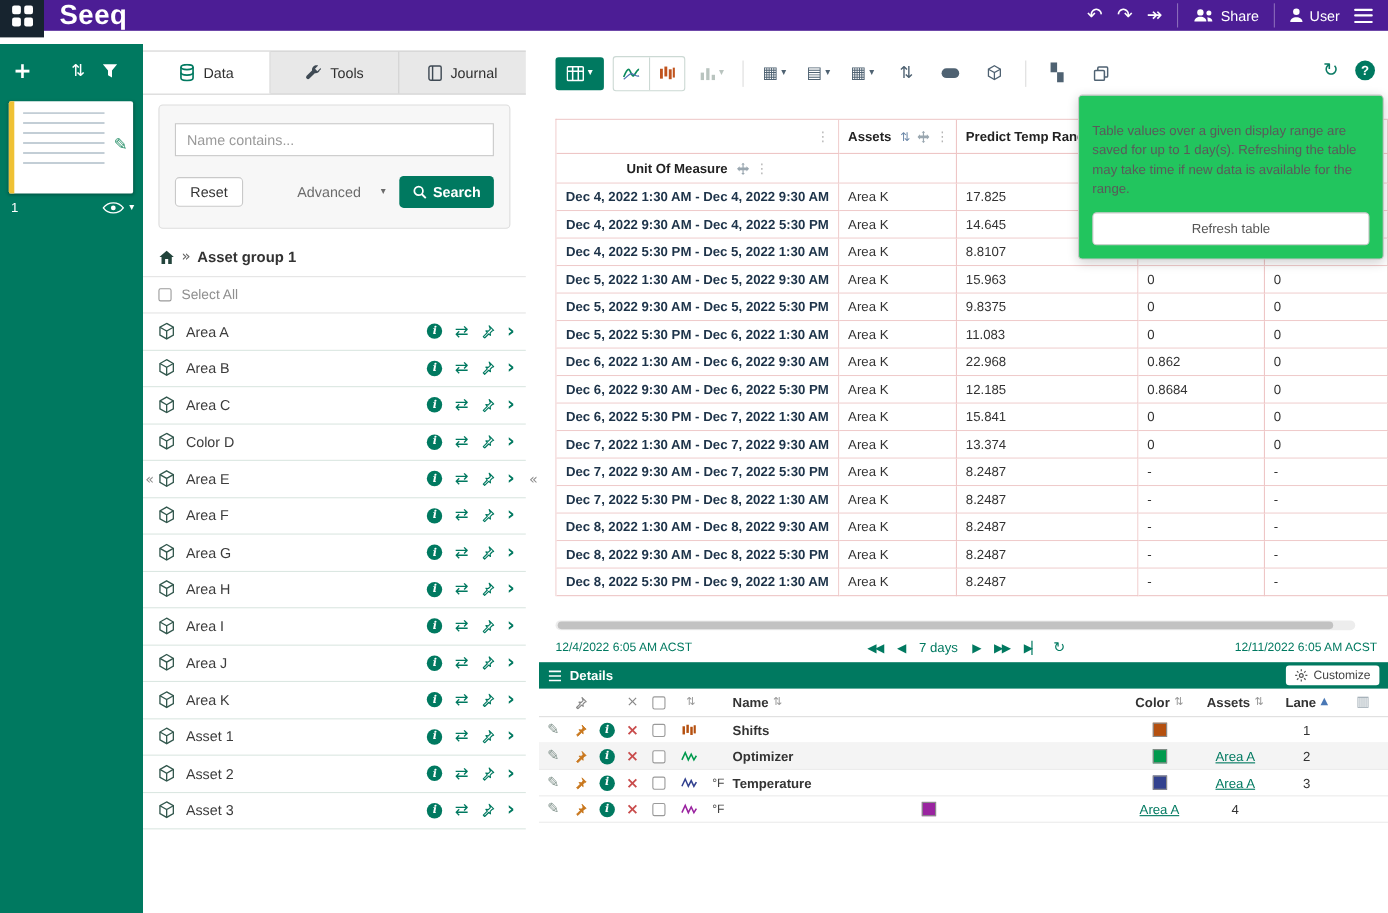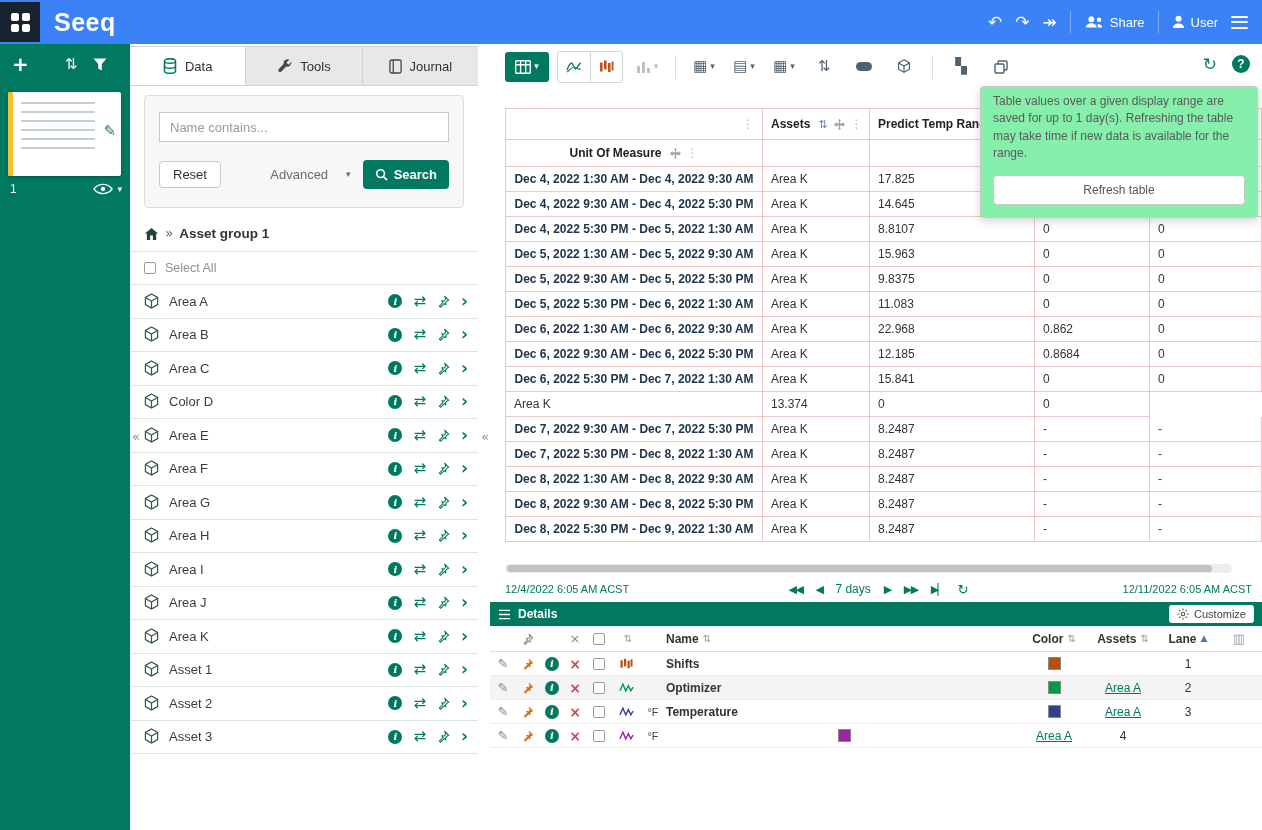--- a/index.html
+++ b/index.html
@@ -1,21 +1,21 @@
 <!DOCTYPE html>
 <html><head>
 <meta charset="utf-8">
 <style>
   * { margin:0; padding:0; box-sizing:border-box; }
   body { font-family:"Liberation Sans", sans-serif; background:#fff; }
   .uicon { font-family:"DejaVu Sans", sans-serif; line-height:1; }
   .app { position:relative; width:1262px; height:830px; overflow:hidden; background:#fff; }
 
   
-  .topbar { position:absolute; left:0; top:0; right:0; height:44px; background:#3b82f6; display:flex; align-items:center; z-index:30; }
+  .topbar { position:absolute; left:0; top:0; right:0; height:28px; background:#4c1d95; display:flex; align-items:center; z-index:30; }
   .logo-square { width:40px; height:40px; background:#17242f; display:flex; align-items:center; justify-content:center; flex:none; cursor:pointer; }
   .logo-square .gridwrap { display:grid; grid-template-columns:8px 8px; grid-gap:3px; }
   .logo-square .gridwrap span { width:8px; height:8px; background:#fff; border-radius:2px; }
   .seeq-logo { color:#fff; font-size:25px; font-weight:700; margin-left:14px; letter-spacing:.5px; }
   .topbar-center { position:absolute; left:50%; transform:translateX(-50%); top:4px; text-align:center; color:#fff; }
   .folder-link { display:inline-block; font-size:11px; font-weight:700; color:#f3eda0; text-decoration:underline; cursor:pointer; }
   .doc-title { font-size:13px; margin-top:2px; white-space:nowrap; }
   .topbar-right { margin-left:auto; display:flex; align-items:center; gap:13px; padding-right:14px; color:#fff; }
   .tb-arrow { font-size:17px; cursor:pointer; }
   .tb-div { width:1px; height:22px; background:rgba(255,255,255,.35); }
@@ -100,21 +100,21 @@
   .hscroll .thumbbar { position:absolute; left:2px; top:1px; height:7px; width:97%; background:#c2c2c2; border-radius:4px; cursor:pointer; }
 
   .range-footer { position:absolute; left:15px; right:10px; top:540px; height:18px; display:flex; align-items:center; font-size:11px; color:#007960; }
   .range-link { color:#007960; cursor:pointer; }
   .range-end { margin-left:auto; }
   .range-nav { position:absolute; left:50%; transform:translateX(-50%); display:flex; align-items:center; gap:13px; color:#007960; }
   .nav-ic { font-size:11px; letter-spacing:-1.5px; cursor:pointer; }
   .duration { font-size:12px; cursor:pointer; letter-spacing:0; }
 
   
-  .tooltip { position:absolute; top:46px; right:4px; width:278px; background:#86efac; border:1px solid #c7c7c7; border-radius:4px; box-shadow:0 3px 10px rgba(0,0,0,.18); padding:6px 12px 12px; z-index:25; }
+  .tooltip { position:absolute; top:46px; right:4px; width:278px; background:#22c55e; border:1px solid #c7c7c7; border-radius:4px; box-shadow:0 3px 10px rgba(0,0,0,.18); padding:24px 12px 12px; z-index:25; }
   .tooltip-text { font-size:12px; color:#5a5a5a; line-height:1.45; }
   .tooltip-btn { margin-top:12px; width:100%; background:#fff; border:1px solid #c9c9c9; border-radius:4px; padding:7px 0; font-size:12px; color:#555; cursor:pointer; }
 
   
   .details { position:absolute; left:0; right:0; top:562px; bottom:0; background:#fff; }
   .details-bar { height:24px; background:#007960; display:flex; align-items:center; padding:0 8px; color:#fff; }
   .details-title { font-size:12px; font-weight:700; margin-left:7px; }
   .customize-btn { margin-left:auto; background:#fff; border:none; border-radius:3px; height:18px; display:flex; align-items:center; gap:5px; padding:0 8px; font-size:11px; color:#444; cursor:pointer; }
   .dgrid { display:grid; grid-template-columns:26px 24px 24px 22px 26px 28px 26px 1fr 64px 74px 56px 46px; align-items:center; }
   .dhead { height:26px; border-bottom:1px solid #dedede; }
@@ -673,20 +673,21 @@
 
           <div class="trow dr">
             <div class="tc range-cell">Dec 6, 2022 5:30 PM - Dec 7, 2022 1:30 AM</div>
             <div class="tc">Area K</div>
             <div class="tc">15.841</div>
             <div class="tc">0</div>
             <div class="tc">0</div>
           </div>
 
           <div class="trow dr">
+            <div class="tc range-cell">Dec 7, 2022 1:30 AM - Dec 7, 2022 9:30 AM</div>
             <div class="tc">Area K</div>
             <div class="tc">13.374</div>
             <div class="tc">0</div>
             <div class="tc">0</div>
           </div>
 
           <div class="trow dr">
             <div class="tc range-cell">Dec 7, 2022 9:30 AM - Dec 7, 2022 5:30 PM</div>
             <div class="tc">Area K</div>
             <div class="tc">8.2487</div>

